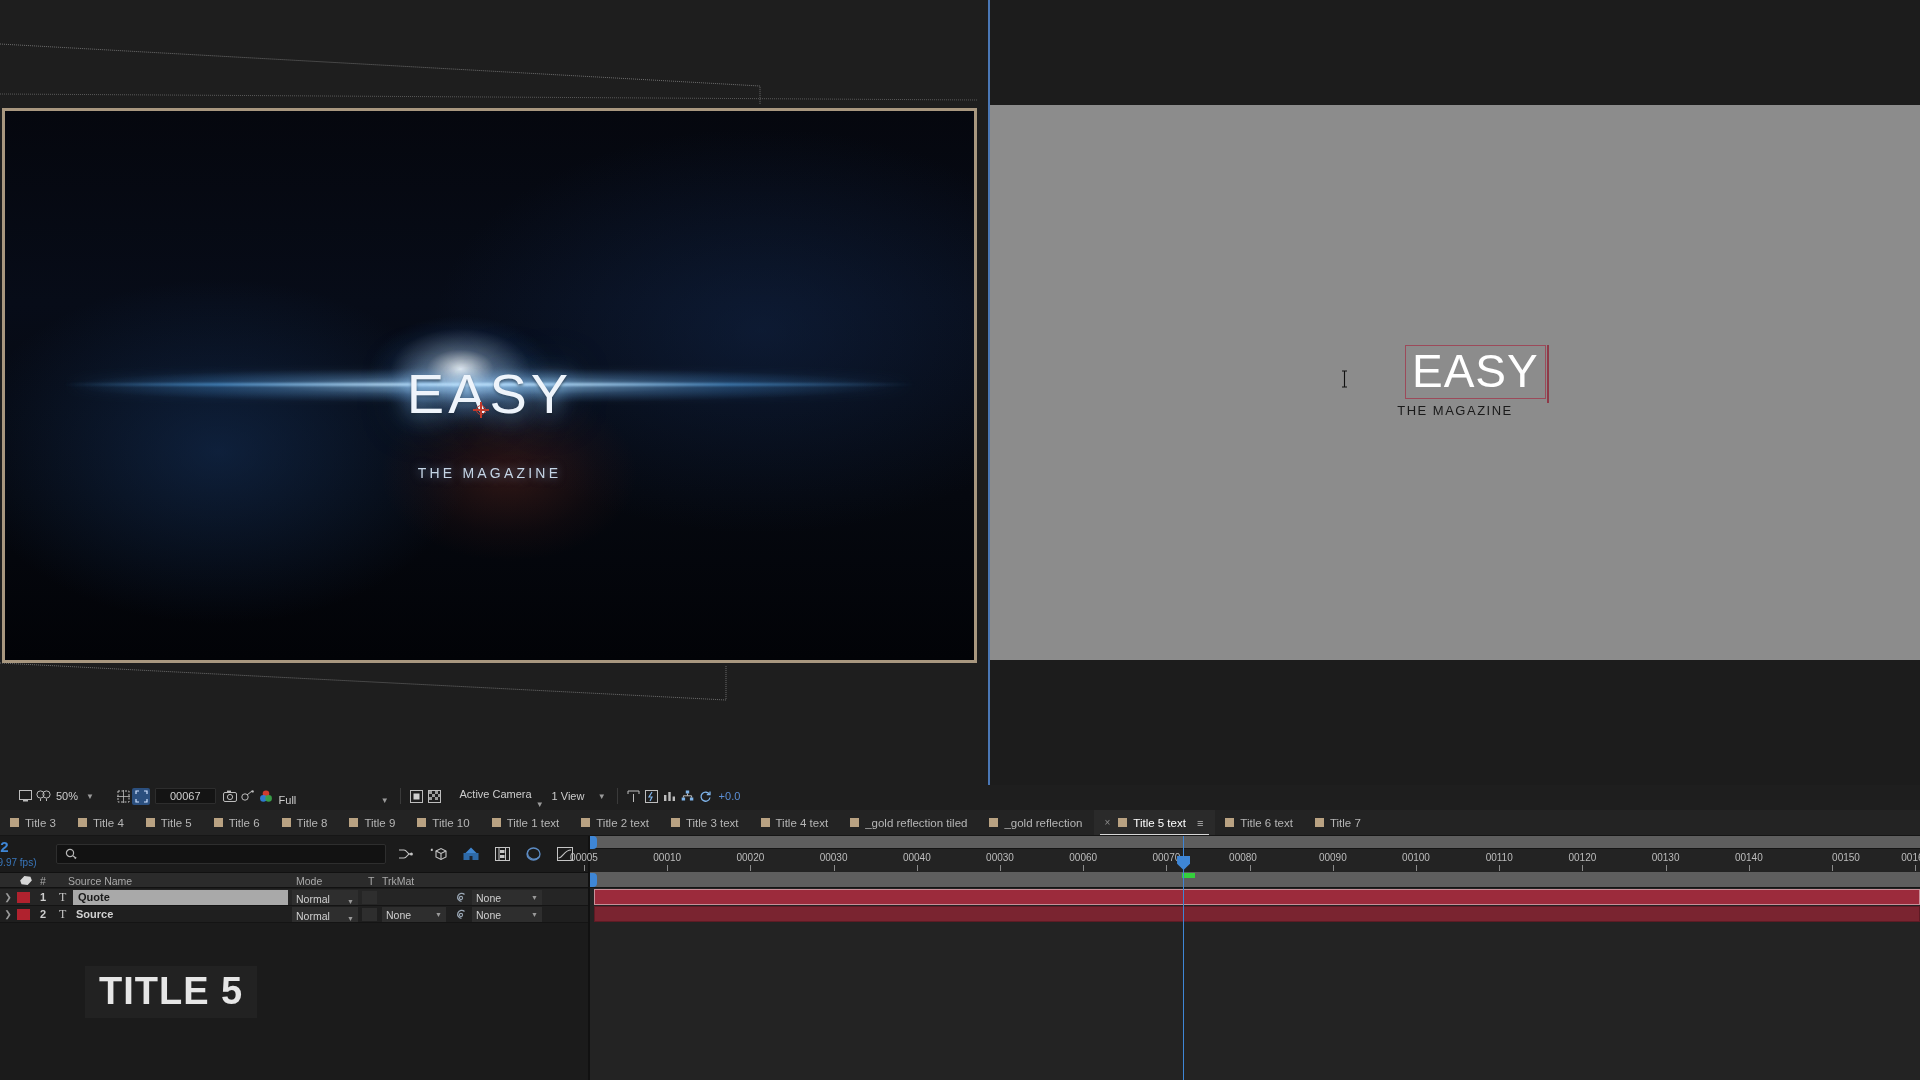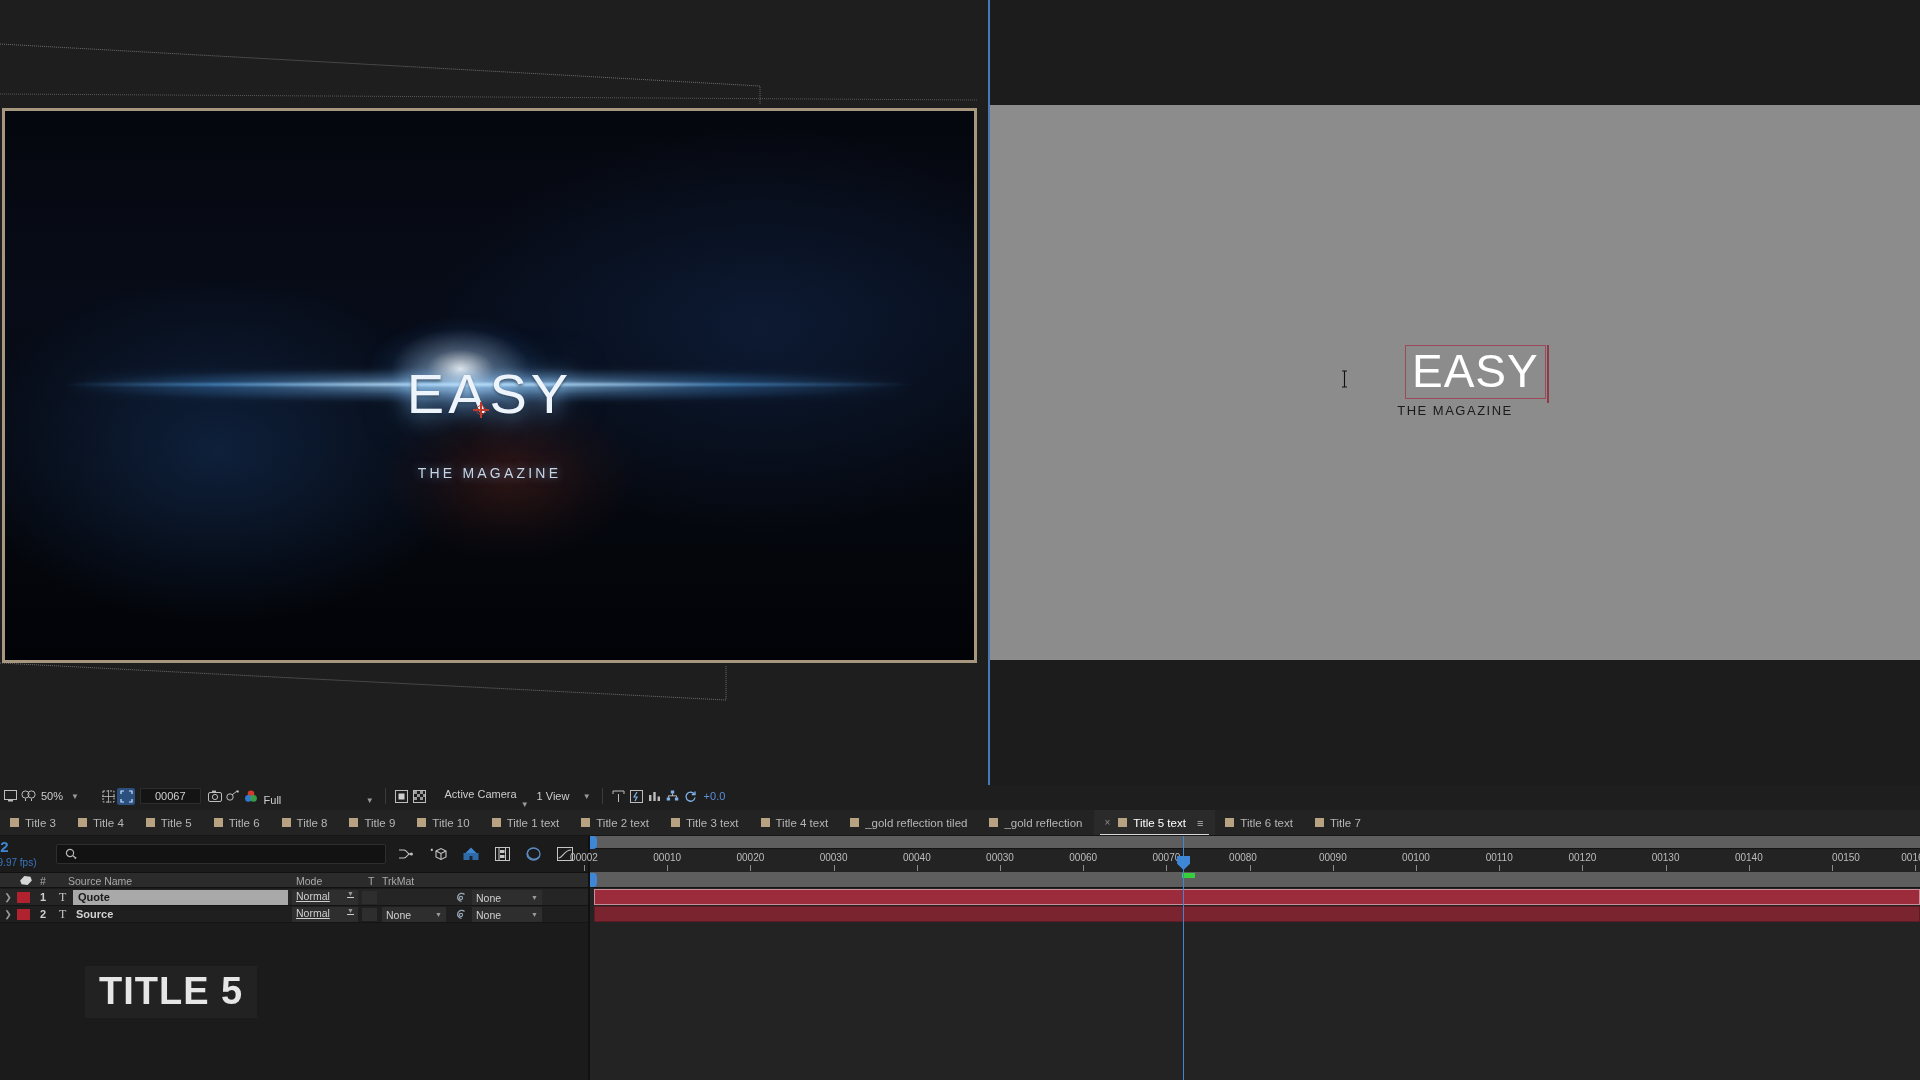--- a/index.html
+++ b/index.html
@@ -114,21 +114,21 @@
     position: absolute; left: 350px; top: 265px; width: 9px; height: 18px;
     color: #111; font-size: 16px; line-height: 18px; text-align: center;
   }
 
   
   .viewer-toolbar {
     position: absolute; height: 24px; left: 0;
     display: flex; align-items: center; gap: 0px;
     background: #1e1e1e; font-size: 11px; color: #c8c8c8;
   }
-  .viewer-toolbar.left  { top: 784px; width: 986px; padding-left: 1px; }
+  .viewer-toolbar.left  { top: 784px; width: 986px; padding-left: 16px; }
   .tb-sep { width: 1px; height: 16px; background: #3a3a3a; margin: 0 7px; }
   .tb-select { display: flex; align-items: center; height: 17px; padding: 0 4px; color: #cdcdcd; }
   .tb-select .chev { margin-left: 8px; font-size: 8px; color: #9a9a9a; }
   .tb-num {
     background: #141414; border: 1px solid #2d2d2d; border-radius: 1px;
     padding: 1px 14px; color: #cfcfcf; font-size: 11px; margin: 0 5px;
   }
   .tb-zoom { min-width: 62px; }
   .tb-quality { min-width: 118px; margin-top: 8px; }
   .tb-cam { min-width: 104px; flex-direction: column; }
@@ -205,21 +205,21 @@
   .lr-disc { position: absolute; left: 2px; width: 12px; text-align: center; color: #9a9a9a; font-size: 9px; }
   .lr-color { position: absolute; left: 17px; width: 13px; height: 11px; background: #b0222e; }
   .lr-num { position: absolute; left: 40px; width: 16px; text-align: left; font-weight: bold; color: #cfcfcf; font-size: 11px; }
   .lr-ticon { position: absolute; left: 59px; font-family: "Liberation Serif", serif; font-size: 12px; color: #c7c7c7; }
   .lr-name { position: absolute; left: 76px; font-weight: bold; font-size: 11px; }
   .lr-namebox { position: absolute; left: 73px; top: 1px; width: 215px; height: 15px; background: #a9a9a9; }
   .lr-namebox-label { position: absolute; left: 5px; top: 1px; color: #1a1a1a; font-weight: bold; font-size: 11px; }
   .lr-mode {
     position: absolute; left: 292px; top: 1px; width: 66px; height: 15px;
     background: #2e2e2e; color: #d0d0d0; font-size: 10.5px;
-    display: flex; align-items: flex-start; justify-content: space-between; padding: 0 4px; text-decoration: underline;
+    display: flex; align-items: flex-end; justify-content: space-between; padding: 0 4px;
   }
   .lr-tbox { position: absolute; left: 362px; top: 2px; width: 15px; height: 13px; background: #2e2e2e; }
   .lr-trk {
     position: absolute; left: 382px; top: 1px; width: 64px; height: 15px;
     background: #2e2e2e; color: #d0d0d0; font-size: 10.5px;
     display: flex; align-items: center; justify-content: space-between; padding: 0 4px;
   }
   .lr-pick { position: absolute; left: 455px; top: 3px; color: #9aa7b5; font-size: 11px; }
   .lr-parent {
     position: absolute; left: 472px; top: 1px; width: 70px; height: 15px;
@@ -631,21 +631,21 @@
       </span>
     </div>
 
     <div class="tl-divider"></div>
 
     <div class="tl-graph">
       <div class="tl-workbar">
         <div class="handle-l"></div>
       </div>
       <div class="tl-ruler" id="ruler">
-          <div class="tick-label" style="left: -6px;">00002</div>
+          <div class="tick-label" style="left: -6px;">00005</div>
           <div class="tick" style="left: -6px;"></div>
           <div class="tick-label" style="left: 77.2px;">00010</div>
           <div class="tick" style="left: 77.2px;"></div>
           <div class="tick-label" style="left: 160.4px;">00020</div>
           <div class="tick" style="left: 160.4px;"></div>
           <div class="tick-label" style="left: 243.6px;">00030</div>
           <div class="tick" style="left: 243.6px;"></div>
           <div class="tick-label" style="left: 326.8px;">00040</div>
           <div class="tick" style="left: 326.8px;"></div>
           <div class="tick-label" style="left: 410px;">00030</div>

